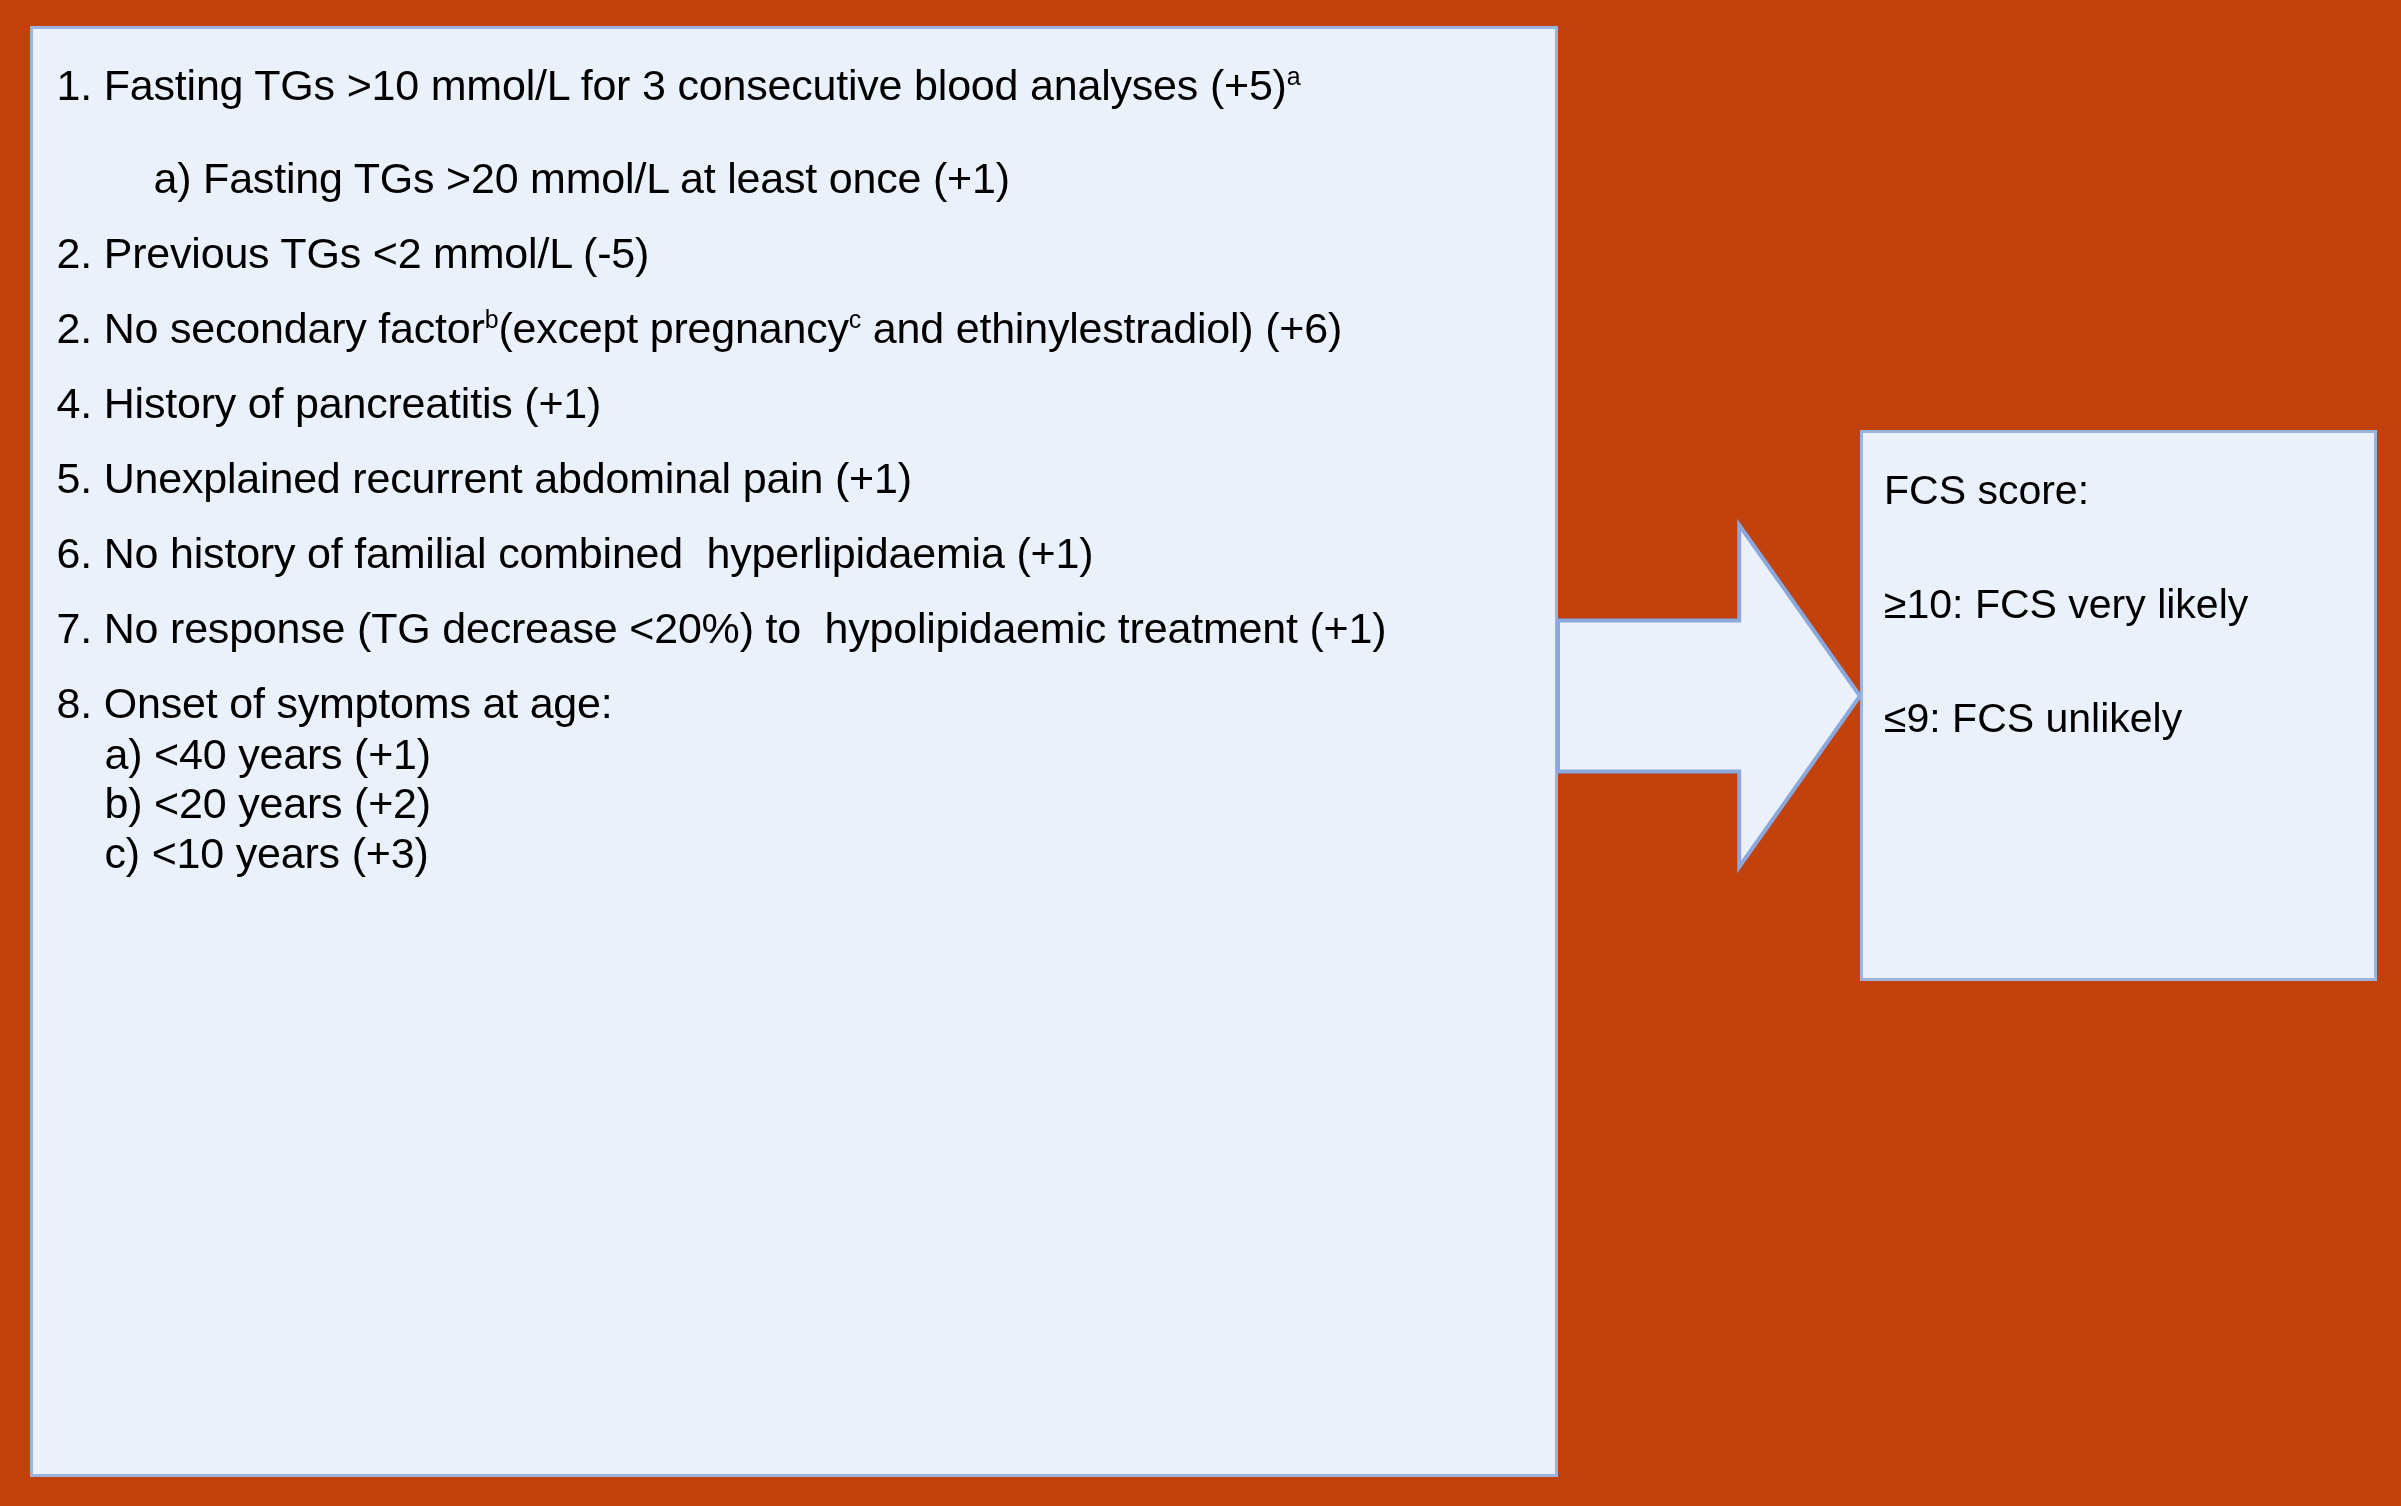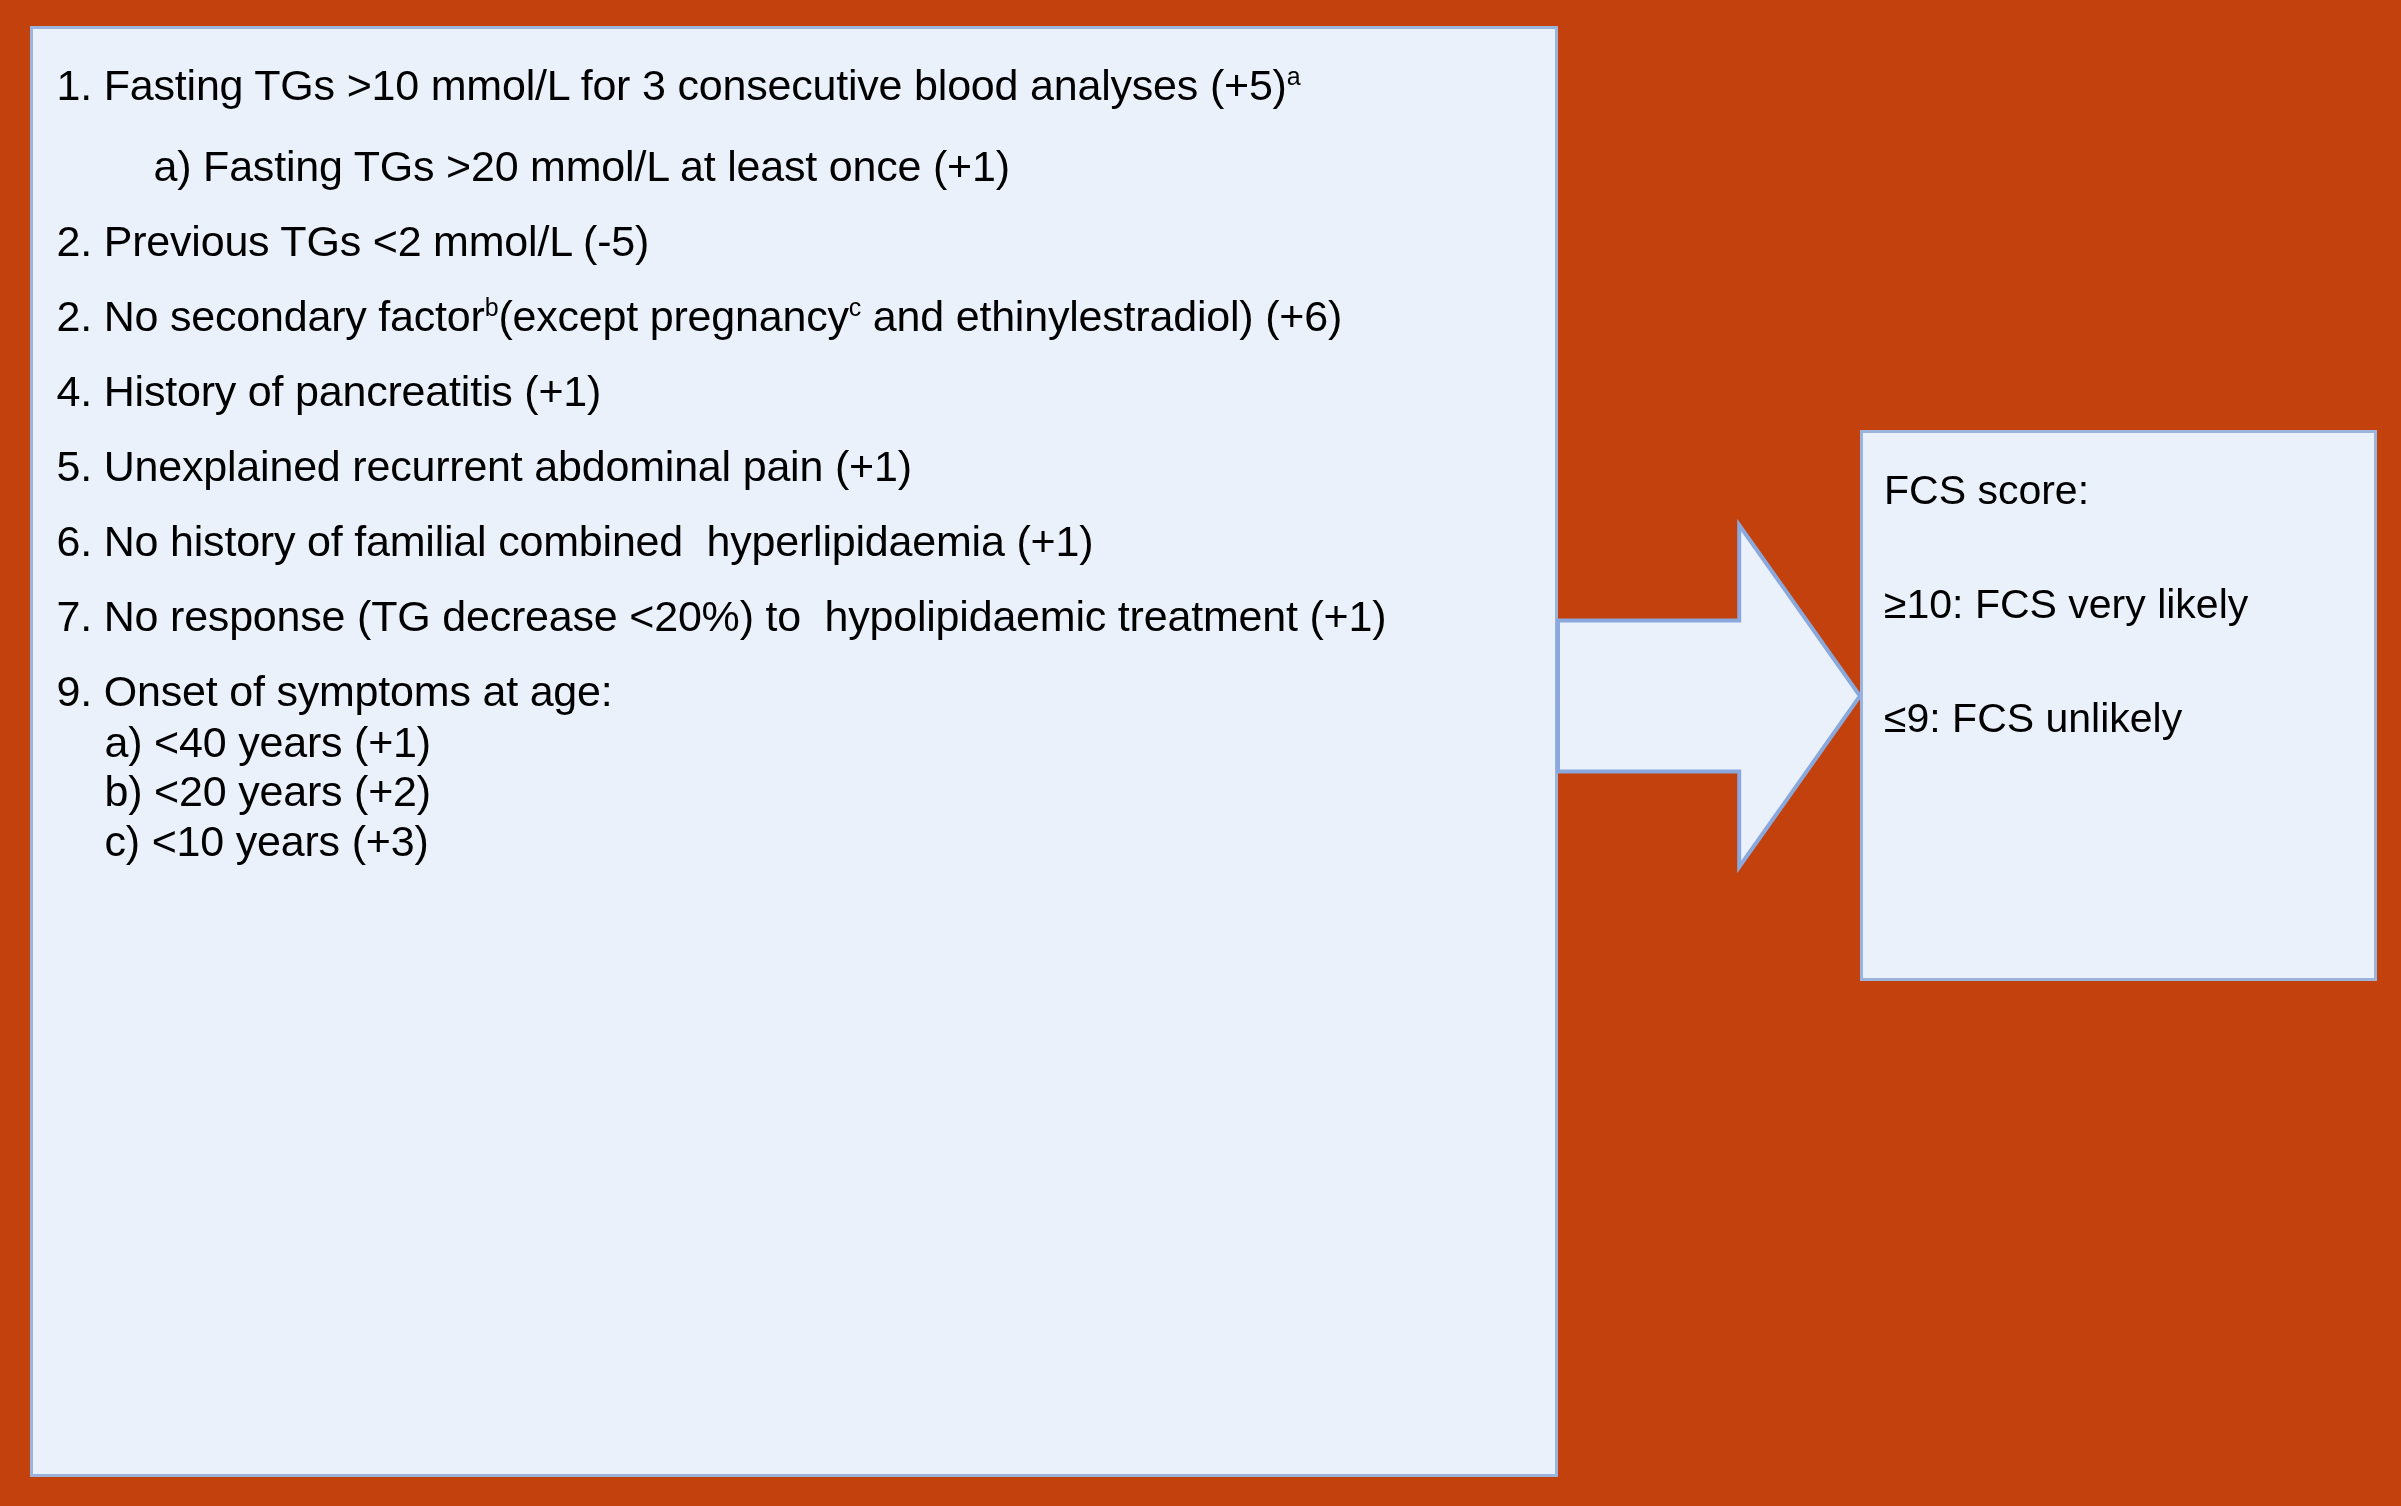--- a/index.html
+++ b/index.html
@@ -32,21 +32,21 @@
   }
 
   .crit-line {
     font-size: 43px;
     line-height: 1.14;
     color: #000000;
     white-space: pre-wrap;
     letter-spacing: -0.2px;
   }
   .crit-line.gap-3    { margin-top: 26px; }
-  .crit-line.sub-a    { margin-top: 32px; padding-left: 97px; }
+  .crit-line.sub-a    { margin-top: 44px; padding-left: 97px; }
   .crit-line.sub-list { margin-top: 1.6px;  padding-left: 48px; line-height: 1.12; }
   .crit-line sup {
     font-size: 0.58em;
     vertical-align: super;
     line-height: 0;
   }
 
   
   .score-box {
     position: absolute;
@@ -93,21 +93,21 @@
     <div class="crit-line gap-3"><span>2. No secondary factor</span><sup>b</sup><span>(except pregnancy</span><sup>c</sup><span> and ethinylestradiol) (+6)</span></div>
 
     <div class="crit-line gap-3"><span>4. History of pancreatitis (+1)</span></div>
 
     <div class="crit-line gap-3"><span>5. Unexplained recurrent abdominal pain (+1)</span></div>
 
     <div class="crit-line gap-3"><span>6. No history of familial combined  hyperlipidaemia (+1)</span></div>
 
     <div class="crit-line gap-3"><span>7. No response (TG decrease &lt;20%) to  hypolipidaemic treatment (+1)</span></div>
 
-    <div class="crit-line gap-3"><span>9. Onset of symptoms at age:</span></div>
+    <div class="crit-line gap-3"><span>8. Onset of symptoms at age:</span></div>
 
     <div class="crit-line sub-list"><span>a) &lt;40 years (+1)</span></div>
 
     <div class="crit-line sub-list"><span>b) &lt;20 years (+2)</span></div>
 
     <div class="crit-line sub-list"><span>c) &lt;10 years (+3)</span></div>
 
   </div>
 
   <div class="arrow">

